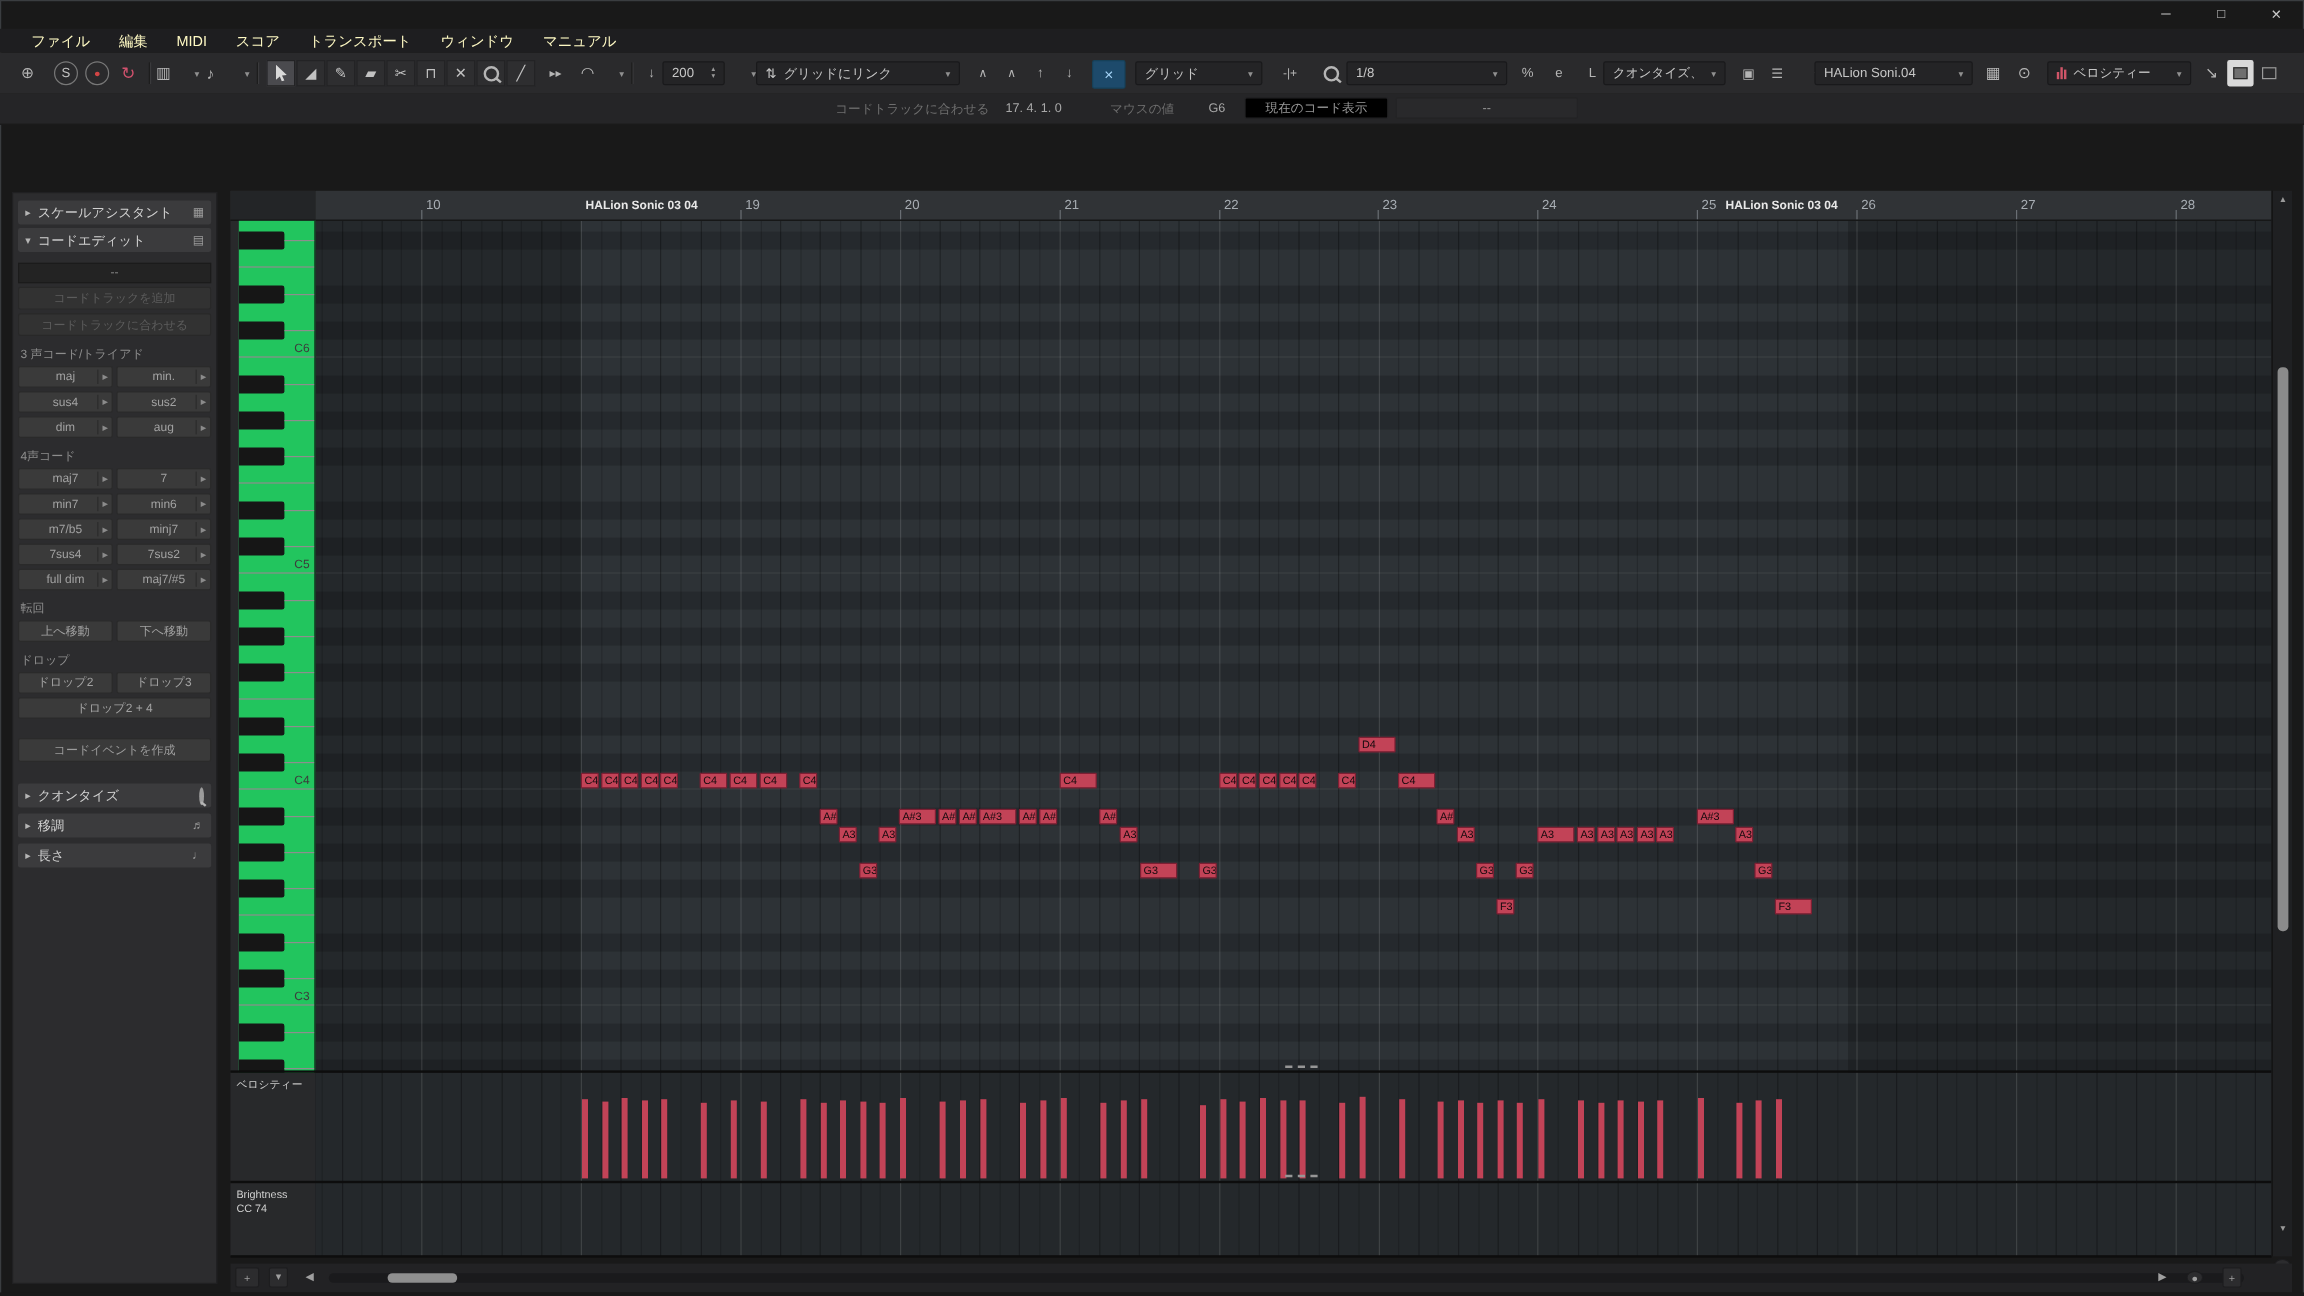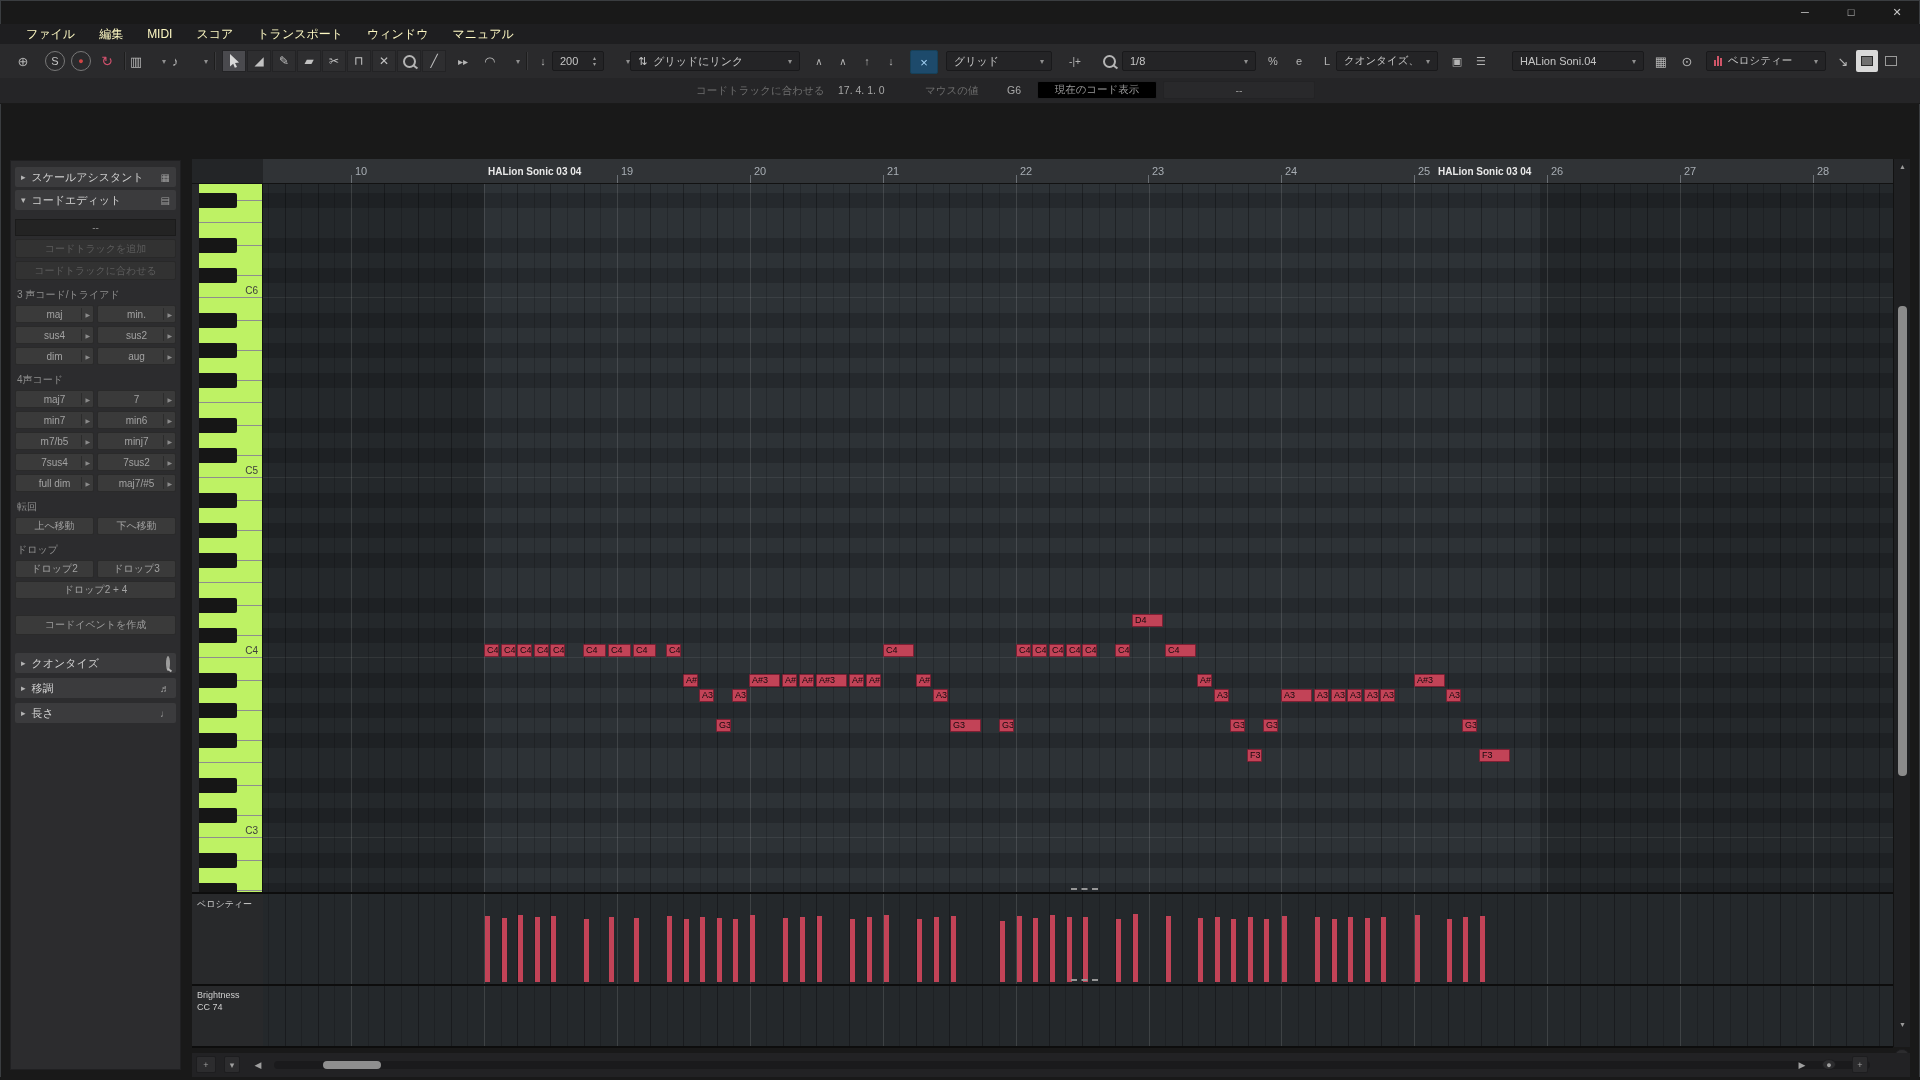--- a/index.html
+++ b/index.html
@@ -64,21 +64,21 @@
   .octline{position:absolute;left:0;right:0;height:1px;background:rgba(255,255,255,0.07);}
   #vlines{position:absolute;left:263px;top:184px;width:1630px;height:863px;overflow:hidden;}
   .vl{position:absolute;top:0;bottom:0;width:1px;}
   .vl.bar{background:rgba(255,255,255,0.12);}
   .vl.beat{background:rgba(0,0,0,0.30);}
   .vl.eighth{background:rgba(0,0,0,0.16);}
   #notesLayer{position:absolute;left:263px;top:184px;width:1630px;height:710px;overflow:hidden;}
   .note{position:absolute;height:13px;background:#c24357;border:1px solid #7d1f33;border-radius:1px;box-sizing:border-box;font-size:9px;line-height:11px;color:#140a0d;padding-left:2px;overflow:hidden;white-space:nowrap;}
   #velLayer{position:absolute;left:263px;top:894px;width:1630px;height:91px;overflow:hidden;}
   .vbar{position:absolute;bottom:3px;width:5px;background:#c24357;}
-  #keys{position:absolute;left:199px;top:184px;width:64px;height:710px;background:#bef264;overflow:hidden;border-right:1px solid #101010;box-sizing:border-box;}
+  #keys{position:absolute;left:199px;top:184px;width:64px;height:710px;background:#22c55e;overflow:hidden;border-right:1px solid #101010;box-sizing:border-box;}
   .bkey{position:absolute;left:0;width:38px;height:15px;background:#161616;border-radius:0 2px 2px 0;}
   .kline{position:absolute;height:1px;background:#8e8e8e;}
   .kline.f{left:0;right:0;}
   .kline.r{left:38px;right:0;}
   .oct{position:absolute;right:4px;font-size:10px;color:#3c3c3c;}
   .divider{position:absolute;left:192px;width:1701px;height:2px;background:#0d0d0d;}
   .dash{position:absolute;width:27px;border-top:2px dashed #969696;}
   .lanelab{position:absolute;font-size:9px;color:#cfcfcf;}
   
   #vscroll{position:absolute;left:1893px;top:159px;width:17px;height:888px;background:#1f2022;border-left:1px solid #121212;box-sizing:border-box;}

